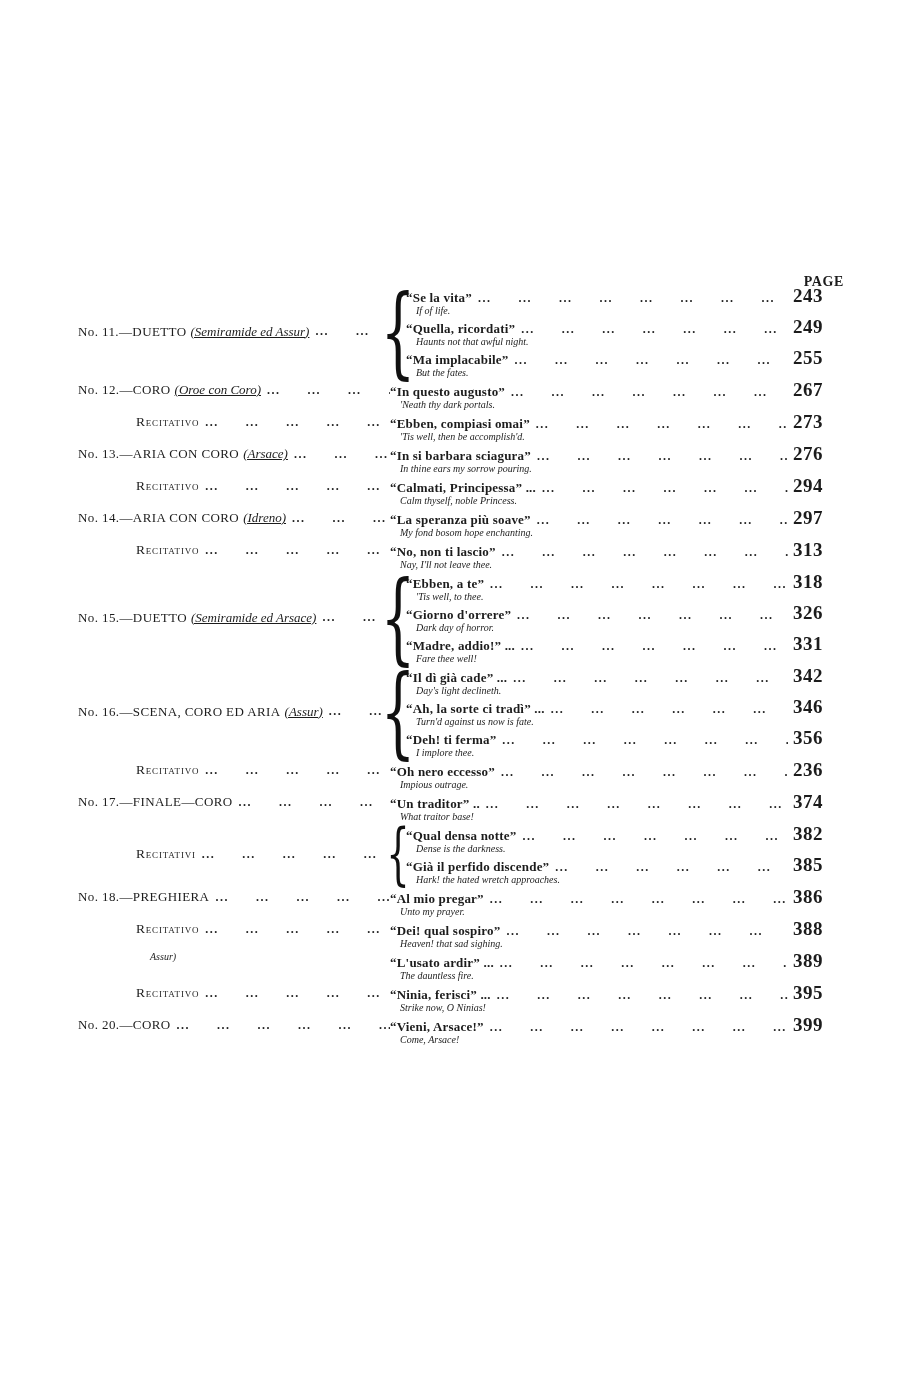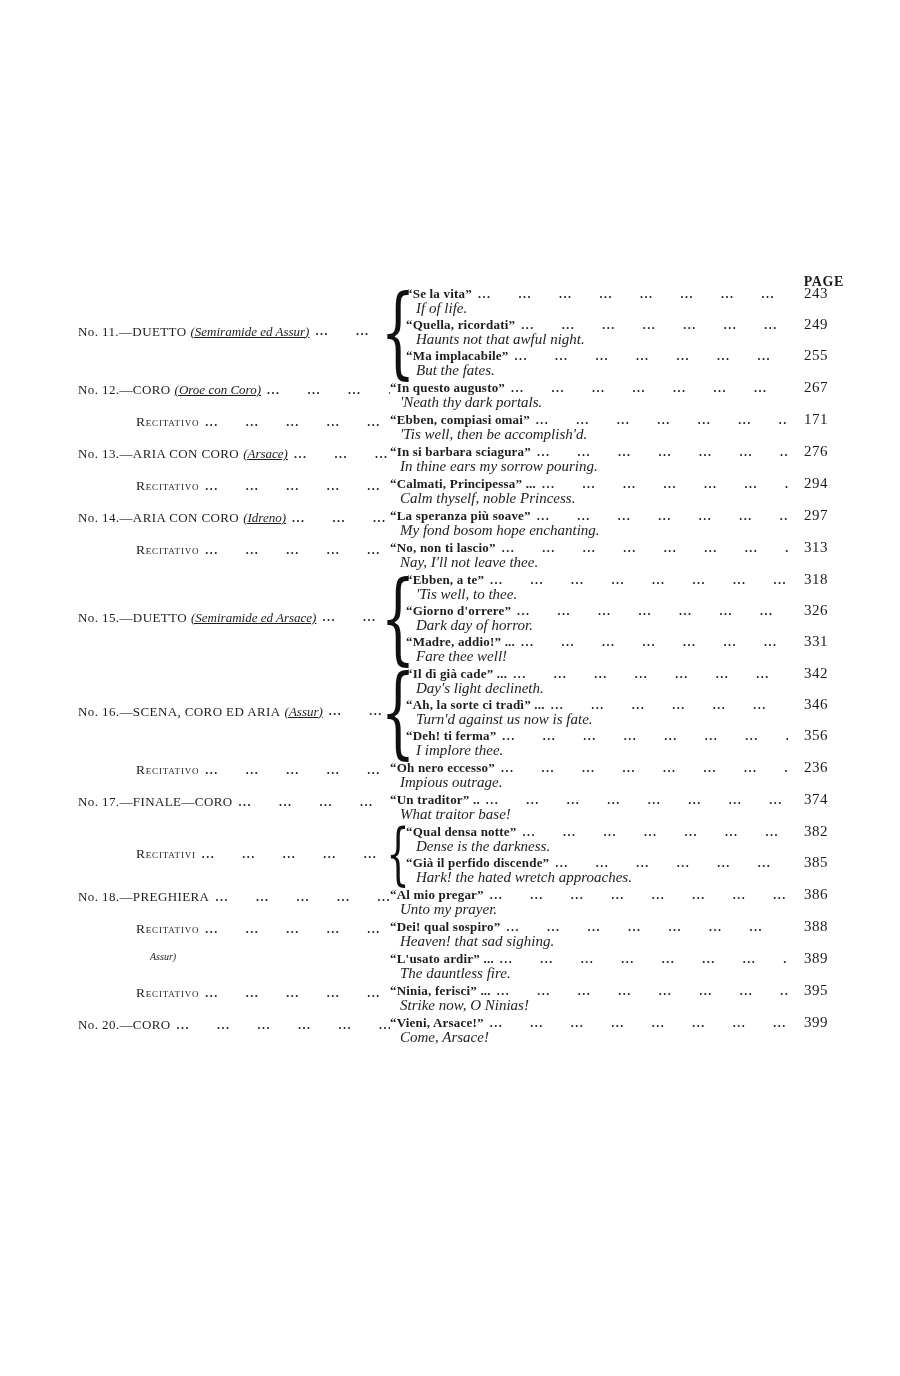--- a/index.html
+++ b/index.html
@@ -97,28 +97,28 @@
   }
   .it{
     font-size:13px;
     font-weight:bold;
     white-space:nowrap;
     letter-spacing:0.2px;
   }
   .pg{
     flex:0 0 40px;
     width:40px;
-    text-align:right;
-    font-size:15px;
-    font-weight:normal;
+    text-align:center;
+    font-size:19px;
+    font-weight:bold;
     letter-spacing:0.5px;
   }
   .en{
     font-style:italic;
-    font-size:15px;
+    font-size:10px;
     padding-left:10px;
     margin-top:-2px;
     white-space:nowrap;
     color:#222;
   }
 </style>
 </head>
 <body>
 
 <div id="page">
@@ -184,21 +184,21 @@
           <div class="left-line1">
             <span class="label smallcaps">Recitativo</span>
             <span class="ldots">...  ...  ...  ...  ...  ...  ...  ...  ...  ...  ...  ...  ...  ...  </span>
           </div>
         </div>
         <div class="entries">
           <div class="entry">
             <div class="entry-top">
               <span class="it">“Ebben, compiasi omai”</span>
               <span class="rdots">...  ...  ...  ...  ...  ...  ...  ...  ...  ...  ...  ...  ...  ...  </span>
-              <span class="pg">171</span>
+              <span class="pg">273</span>
             </div>
             <div class="en">'Tis well, then be accomplish'd.</div>
           </div>
         </div>
       </div>
       <div class="group top">
         <div class="left">
           <div class="left-line1">
             <span class="label">No. 13.—ARIA CON CORO</span>
             <span class="label-it">(Arsace)</span>

